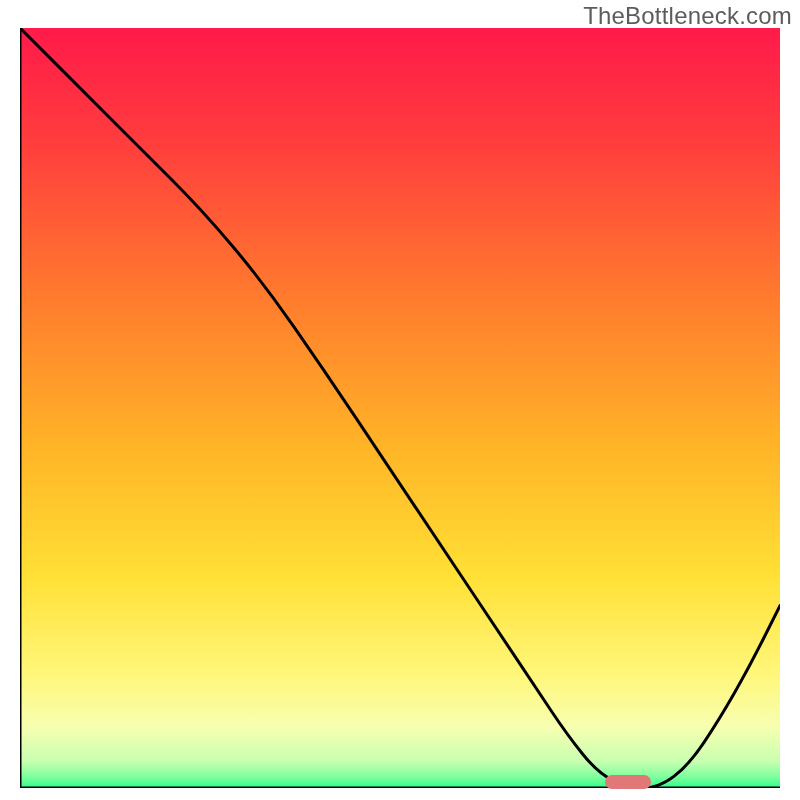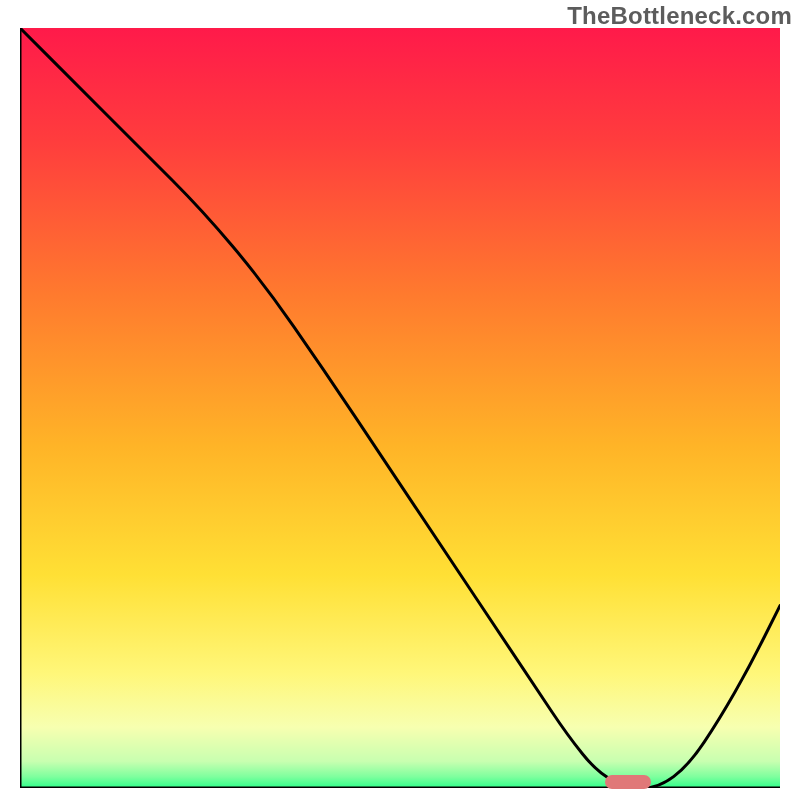--- a/index.html
+++ b/index.html
@@ -14,21 +14,21 @@
   .container {
     position: relative;
     width: 800px;
     height: 800px;
   }
   .watermark {
     position: absolute;
     top: 2px;
     right: 8px;
     font-size: 24px;
-    font-weight: 700;
+    font-weight: 400;
     color: #5c5c5c;
     letter-spacing: 0.2px;
     z-index: 5;
   }
   .plot-area {
     position: absolute;
     left: 20px;
     top: 28px;
     width: 760px;
     height: 760px;

